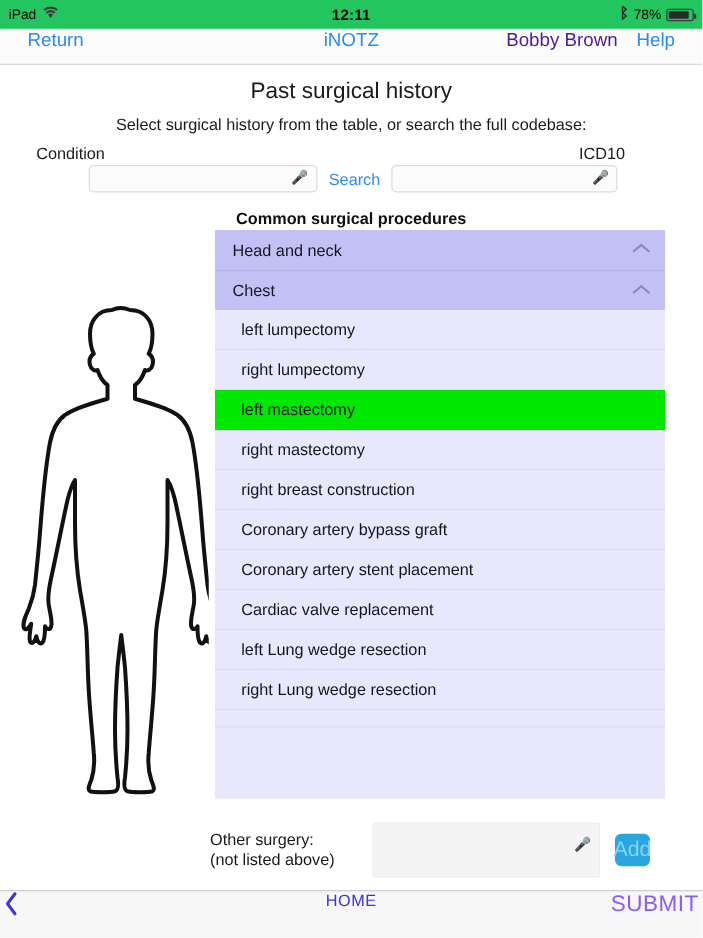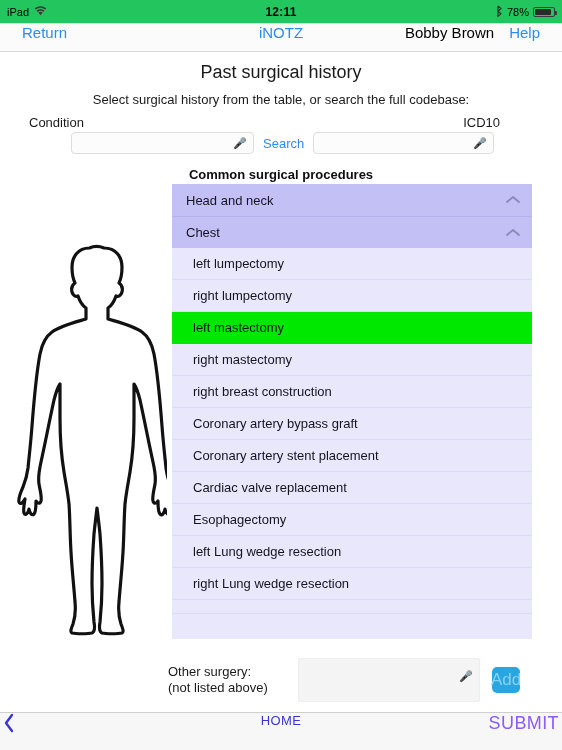--- a/index.html
+++ b/index.html
@@ -40,21 +40,21 @@
   .navbar{
     height:28px; display:flex; align-items:flex-start;
     padding:0 22px; position:relative;
     background:#fbfbfb;
     border-bottom:1px solid #d8d8d8;
   }
   .nav-left{ color:#2b8cf0; font-size:15px; }
   .nav-title{ position:absolute; left:0; right:0; text-align:center;
               color:#2b8cf0; font-size:15px; }
   .nav-right{ margin-left:auto; display:flex; align-items:center; gap:15px; z-index:2; }
-  .nav-user{ color:#000000; font-size:15px; }
+  .nav-user{ color:#4c1d95; font-size:15px; }
   .nav-help{ color:#2b8cf0; font-size:15px; }
 
   
   .page-title{
     text-align:center; font-size:18px; color:#1a1a1a;
     margin-top:10px;
   }
   .page-sub{
     text-align:center; font-size:13px; color:#1a1a1a;
     margin-top:9px;
@@ -324,23 +324,20 @@
     <div class="proc-row">
         <span>Coronary artery bypass graft</span>
       </div>
     <div class="proc-row">
         <span>Coronary artery stent placement</span>
       </div>
     <div class="proc-row">
         <span>Cardiac valve replacement</span>
       </div>
     <div class="proc-row">
-        <span>Esophagectomy</span>
-      </div>
-    <div class="proc-row">
         <span>left Lung wedge resection</span>
       </div>
     <div class="proc-row">
         <span>right Lung wedge resection</span>
       </div>
     <div class="proc-row clipped"></div>
   </div>
 
   <div class="other-row">
     <div class="other-label">

